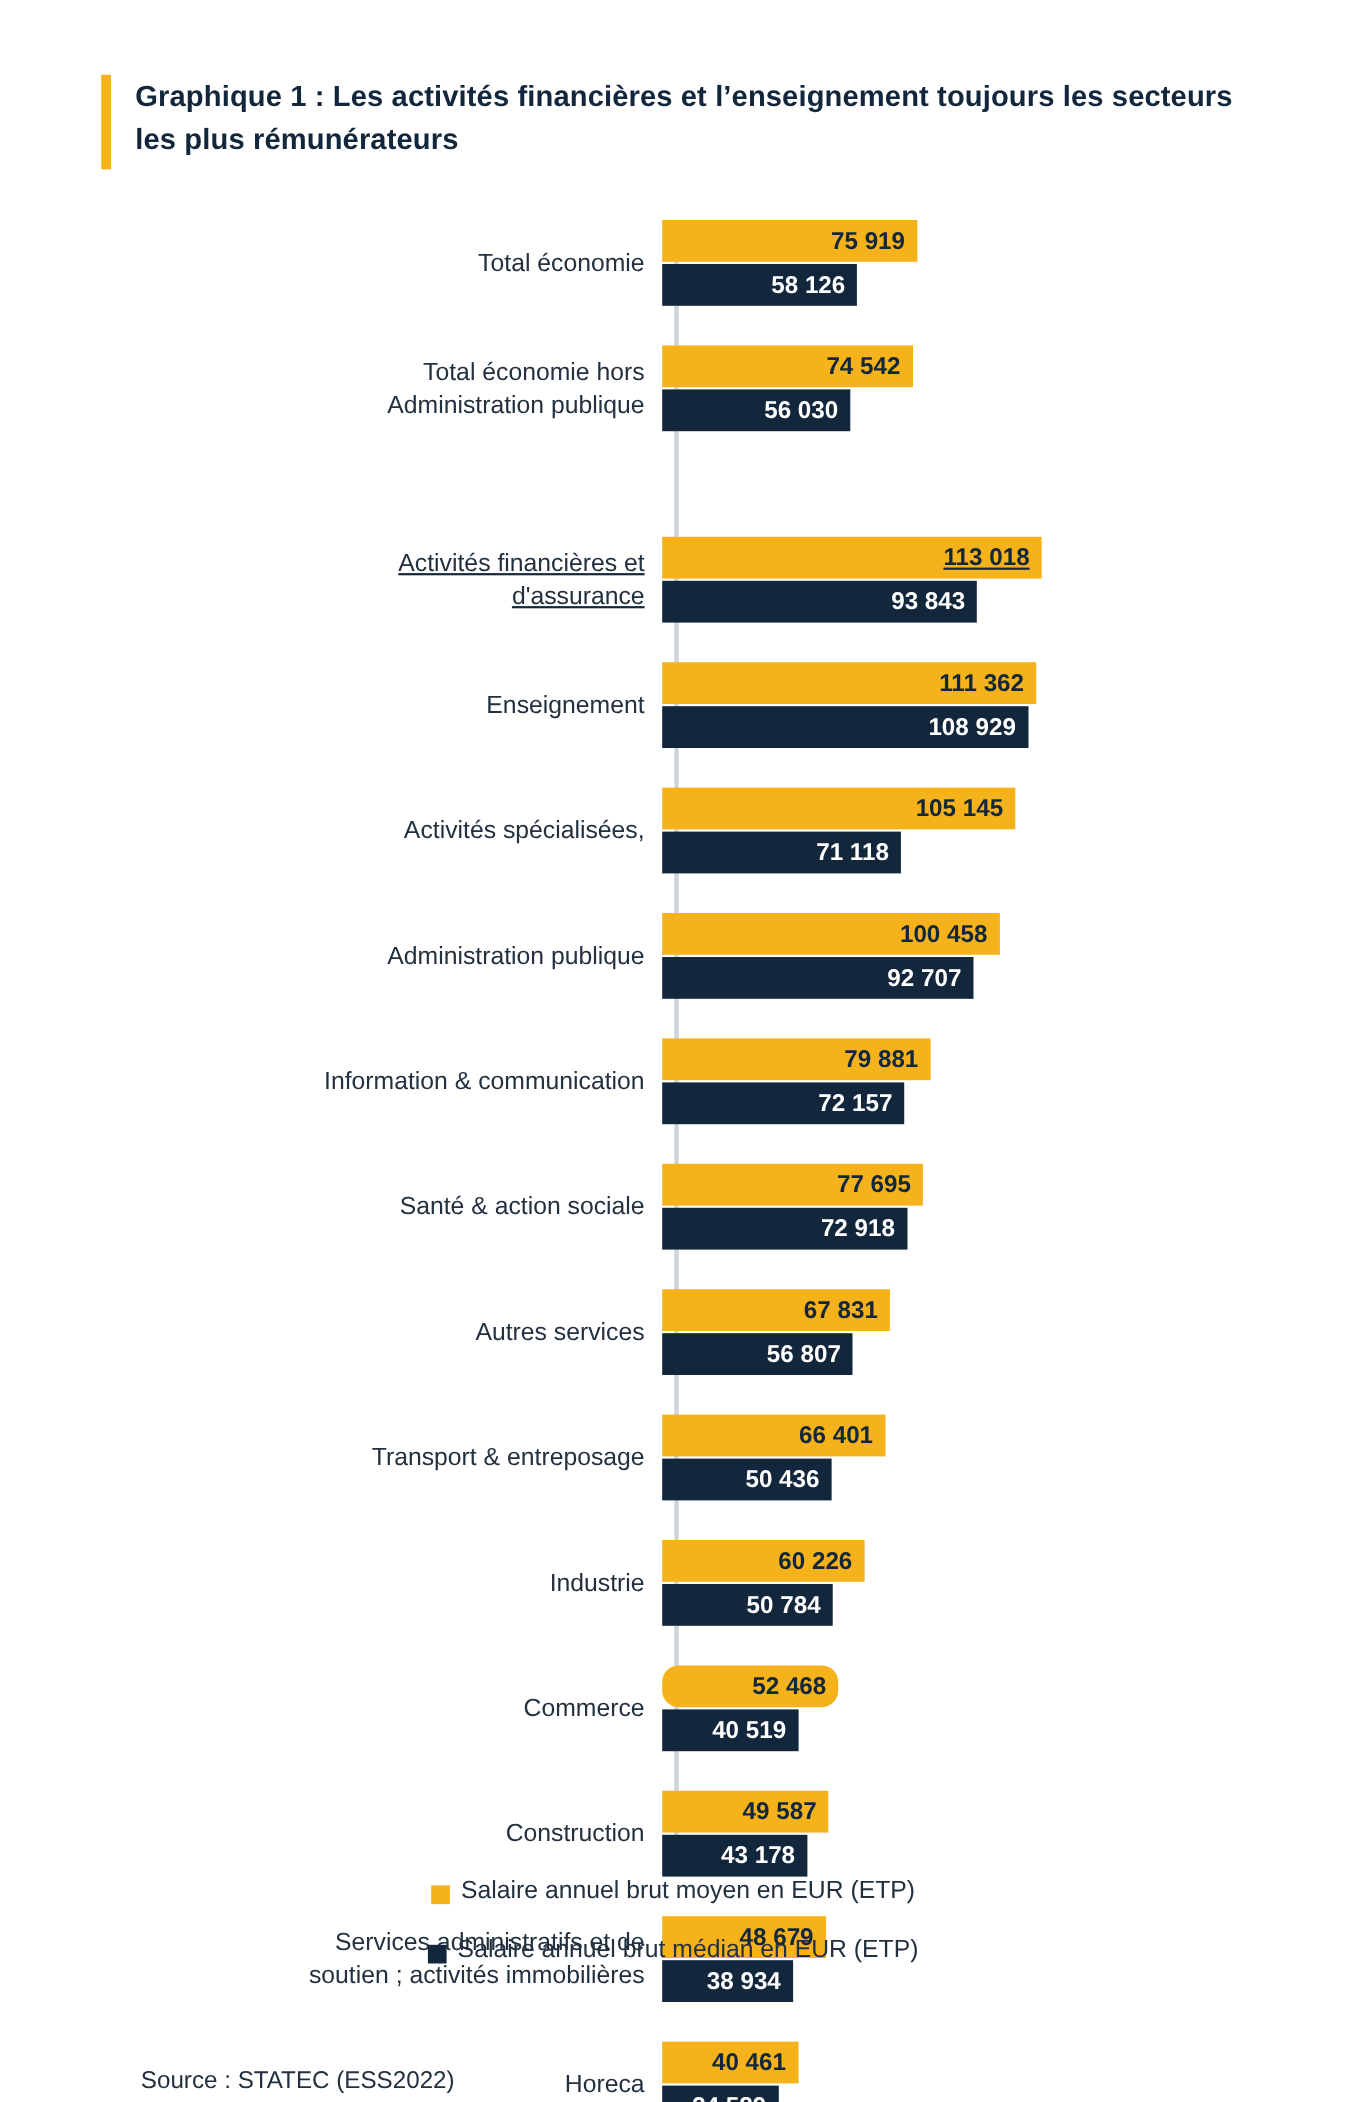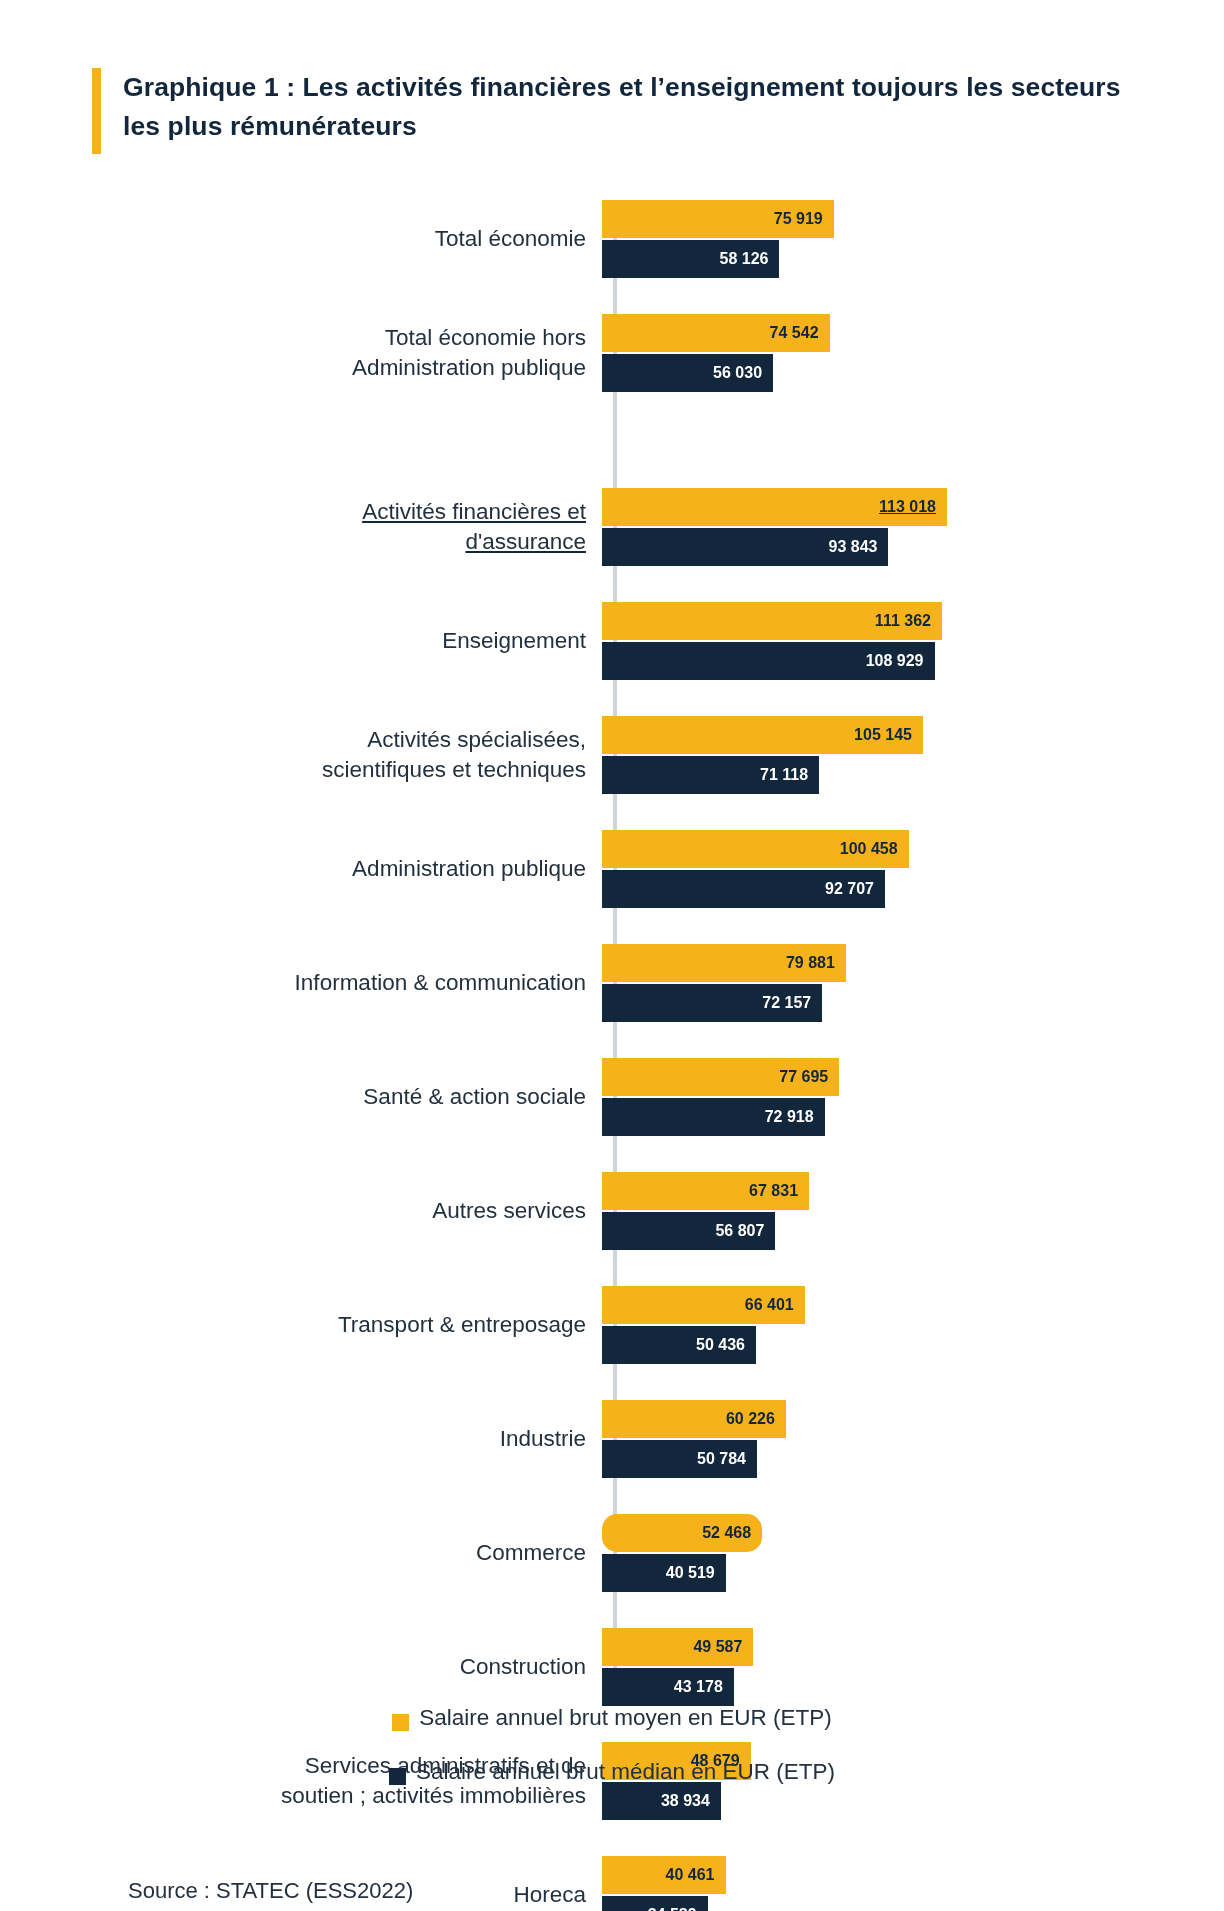--- a/index.html
+++ b/index.html
@@ -86,21 +86,21 @@
   }
   .bar {
     position: relative;
     height: 38px;
     display: flex;
     align-items: center;
     justify-content: flex-end;
     box-sizing: border-box;
     padding-right: 11px;
     color: #12263c;
-    font-size: 16px;
+    font-size: 22px;
     font-weight: bold;
     white-space: nowrap;
   }
   .bar.mean {
     background: #f6b21b;
     color: #12263c;
   }
   .bar.median {
     background: #12263c;
     color: #ffffff;
@@ -195,21 +195,20 @@
             <div>Enseignement</div>
           </div>
           <div class="bars">
             <div class="bar mean" style="width: 339.945px;">111 362</div>
             <div class="bar median" style="width: 332.518px;">108 929</div>
           </div>
         </div>
         <div class="row" style="margin-bottom: 36px;">
           <div class="label">
             <div>Activités spécialisées,</div>
-            <div>scientifiques et techniques</div>
           </div>
           <div class="bars">
             <div class="bar mean" style="width: 320.967px;">105 145</div>
             <div class="bar median" style="width: 217.096px;">71 118</div>
           </div>
         </div>
         <div class="row" style="margin-bottom: 36px;">
           <div class="label">
             <div>Administration publique</div>
           </div>

